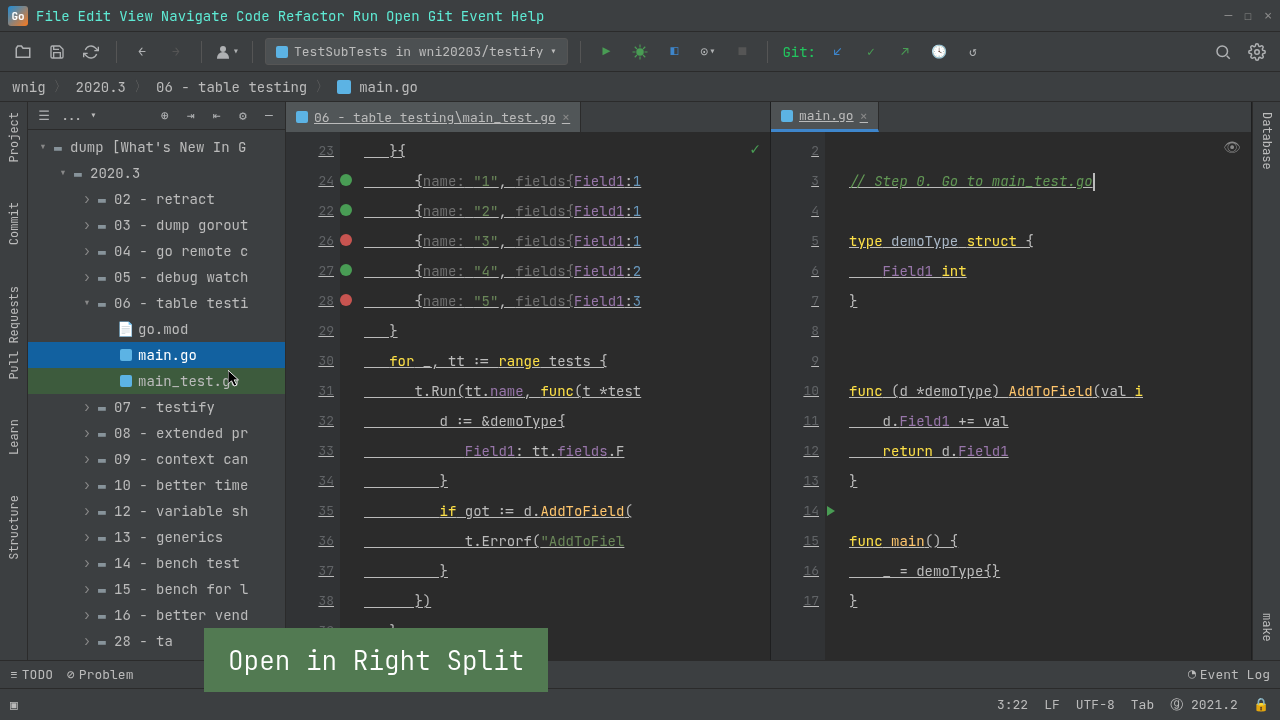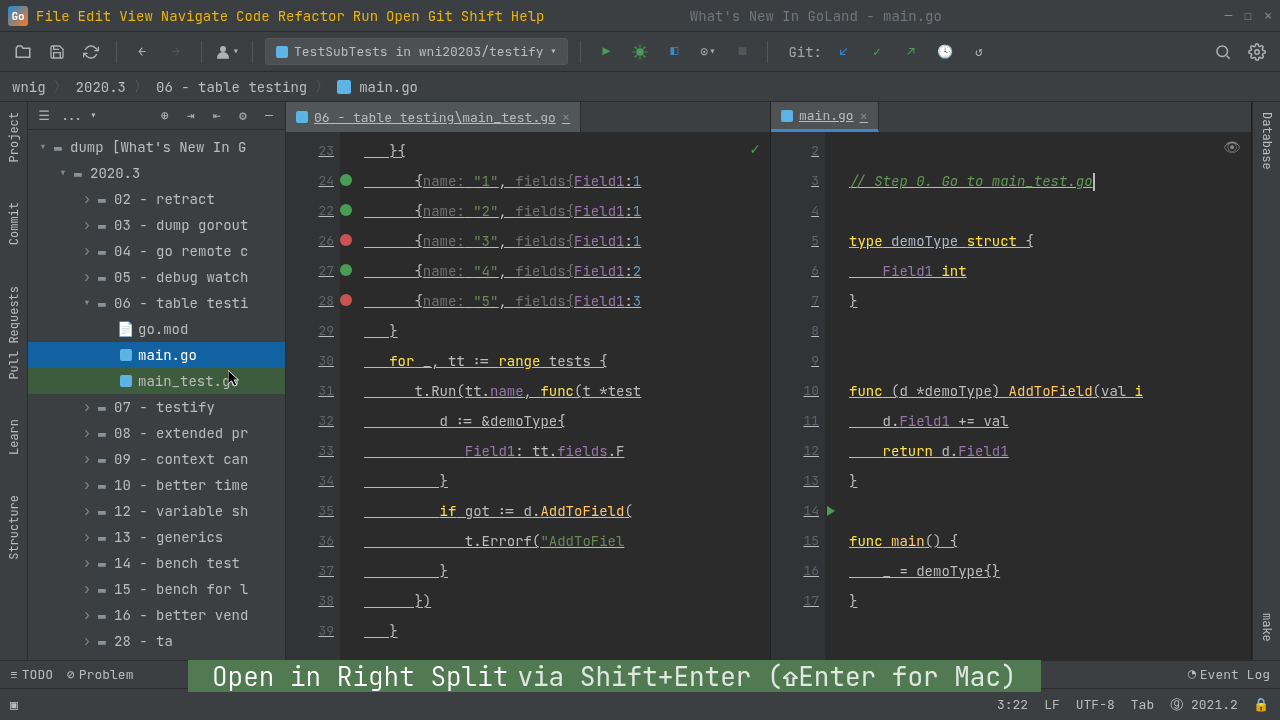--- a/index.html
+++ b/index.html
@@ -1,26 +1,26 @@
 <!DOCTYPE html>
 <html><head>
 <meta charset="utf-8">
 <style>
 * { margin: 0; padding: 0; box-sizing: border-box; font-family: 'JetBrains Mono', 'Consolas', monospace; }
 body { background: #2b2b2b; color: #bbbbbb; font-size: 13px; width: 1280px; height: 720px; overflow: hidden; position: relative; }
 .menubar { height: 32px; background: #3c3f41; display: flex; align-items: center; padding: 0 8px; gap: 8px; border-bottom: 1px solid #2b2b2b; }
 .menubar .logo { width: 20px; height: 20px; background: linear-gradient(135deg, #1e8cd6, #f97a1f); border-radius: 3px; display: flex; align-items: center; justify-content: center; font-size: 11px; font-weight: bold; color: #fff; }
-.menubar .menu-item { font-size: 14px; color: #eab308; cursor: pointer; }
+.menubar .menu-item { font-size: 14px; color: #5eead4; cursor: pointer; }
 .menubar .title { margin-left: auto; margin-right: auto; color: #6e757c; font-size: 14px; }
 .menubar .wincontrols { margin-left: auto; display: flex; gap: 12px; color: #888; }
 .toolbar { height: 40px; background: #3c3f41; display: flex; align-items: center; padding: 0 10px; gap: 8px; border-bottom: 1px solid #2b2b2b; }
 .toolbar .icon-btn { width: 26px; height: 26px; display: flex; align-items: center; justify-content: center; color: #afb1b3; cursor: pointer; }
 .toolbar .sep { width: 1px; height: 22px; background: #555; margin: 0 4px; }
 .toolbar .run-config { background: #4c5052; border: 1px solid #555; border-radius: 3px; padding: 4px 10px; display: flex; align-items: center; gap: 6px; font-size: 13px; cursor: pointer; }
-.toolbar .git-label { color: #a3a3a3; font-size: 14px; margin-left: 8px; }
+.toolbar .git-label { color: #22c55e; font-size: 14px; margin-left: 2px; }
 .breadcrumb { height: 30px; background: #3c3f41; display: flex; align-items: center; padding: 0 12px; gap: 8px; font-size: 14px; border-bottom: 1px solid #2b2b2b; }
 .breadcrumb .crumb { color: #bbbbbb; }
 .breadcrumb .sep { color: #666; }
 .breadcrumb .go-icon { width:14px; height:14px; background:#5cb3e4; border-radius:2px; display:inline-block; }
 .main { display: flex; height: 560px; }
 .left-gutter { width: 28px; background: #3c3f41; display: flex; flex-direction: column; align-items: center; padding-top: 10px; gap: 40px; border-right: 1px solid #2b2b2b; }
 .left-gutter .tool { writing-mode: vertical-rl; transform: rotate(180deg); font-size: 12px; color: #bbbbbb; cursor: pointer; display:flex; align-items:center; gap:4px; }
 .right-gutter { width: 28px; background: #3c3f41; border-left: 1px solid #2b2b2b; display:flex; flex-direction:column; align-items:center; padding-top:10px; gap:40px;}
 .right-gutter .tool { writing-mode: vertical-rl; font-size: 12px; color: #bbbbbb; cursor: pointer; }
 .project-panel { width: 258px; background: #3c3f41; border-right: 1px solid #2b2b2b; display: flex; flex-direction: column; }
@@ -58,21 +58,21 @@
 .hi-field { color: #9876aa; }
 .hi-num { color: #6897bb; }
 .hi-fn { color: #ffc66d; }
 .hi-comment { color: #629755; font-style: italic; }
 .hi-type { color: #a9b7c6; }
 .hi-dim { color: #707070; }
 .cursor-line { display:inline-block; width:2px; height:18px; background:#bbbbbb; vertical-align:middle; }
 .bottom-bar { position: absolute; bottom: 32px; left: 0; right: 0; height: 28px; background: #3c3f41; display: flex; align-items: center; padding: 0 10px; gap: 14px; font-size: 13px; border-top: 1px solid #2b2b2b; }
 .bottom-bar .item { display: flex; align-items: center; gap: 4px; cursor: pointer; }
 .status-bar { position: absolute; bottom: 0; left: 0; right: 0; height: 32px; background: #3c3f41; display: flex; align-items: center; padding: 0 10px; gap: 16px; font-size: 13px; justify-content: flex-end; border-top: 1px solid #2b2b2b; }
-.banner { position: absolute; bottom: 28px; left: 188px; height: 32px; background: #527a52; color: #dfe8df; display: flex; align-items: center; padding: 0 24px; font-size: 26px; gap: 9px; }
+.banner { position: absolute; bottom: 28px; left: 204px; height: 64px; background: #527a52; color: #dfe8df; display: flex; align-items: center; padding: 0 24px; font-size: 26px; gap: 28px; }
 .banner .strong { font-weight: 300; color: #fff; }
 svg { display: block; }
 .toolbar .run-icon { color: #499c54; }
 .toolbar .bug-icon { color: #499c54; }
 .toolbar .blue-icon { color: #3e86cc; }
 .cursor-pointer { position:absolute; width:14px; height:18px; pointer-events:none; }
 </style>
 </head>
 <body>
 
@@ -80,23 +80,22 @@
   <div class="logo">Go</div>
   <span class="menu-item">File</span>
   <span class="menu-item">Edit</span>
   <span class="menu-item">View</span>
   <span class="menu-item">Navigate</span>
   <span class="menu-item">Code</span>
   <span class="menu-item">Refactor</span>
   <span class="menu-item">Run</span>
   <span class="menu-item">Open</span>
   <span class="menu-item">Git</span>
-  <span class="menu-item">Shift</span>
+  <span class="menu-item">Event</span>
   <span class="menu-item">Help</span>
-  <span class="title">What's New In GoLand - main.go</span>
   <div class="wincontrols">
     <span>—</span>
     <span>☐</span>
     <span>✕</span>
   </div>
 </div>
 
 <div class="toolbar">
   <div class="icon-btn">
       <svg width="18" height="18" viewBox="0 0 24 24" fill="none" stroke="currentColor" stroke-width="2">
@@ -436,18 +435,17 @@
   <span>3:22</span>
   <span>LF</span>
   <span>UTF-8</span>
   <span>Tab</span>
   <span>ⓖ <span>2021.2</span></span>
   <span>🔒</span>
 </div>
 
 <div class="banner">
   <span class="strong">Open in Right Split</span>
-  <span>via Shift+Enter (⇧Enter for Mac)</span>
 </div>
 
 <svg class="cursor-pointer" style="left:228px; top:370px" viewBox="0 0 16 20">
     <path d="M0 0 L0 16 L4 12 L7 18 L10 17 L7 11 L12 11 Z" fill="#000" stroke="#fff" stroke-width="1"></path>
   </svg>
 
 </body></html>

